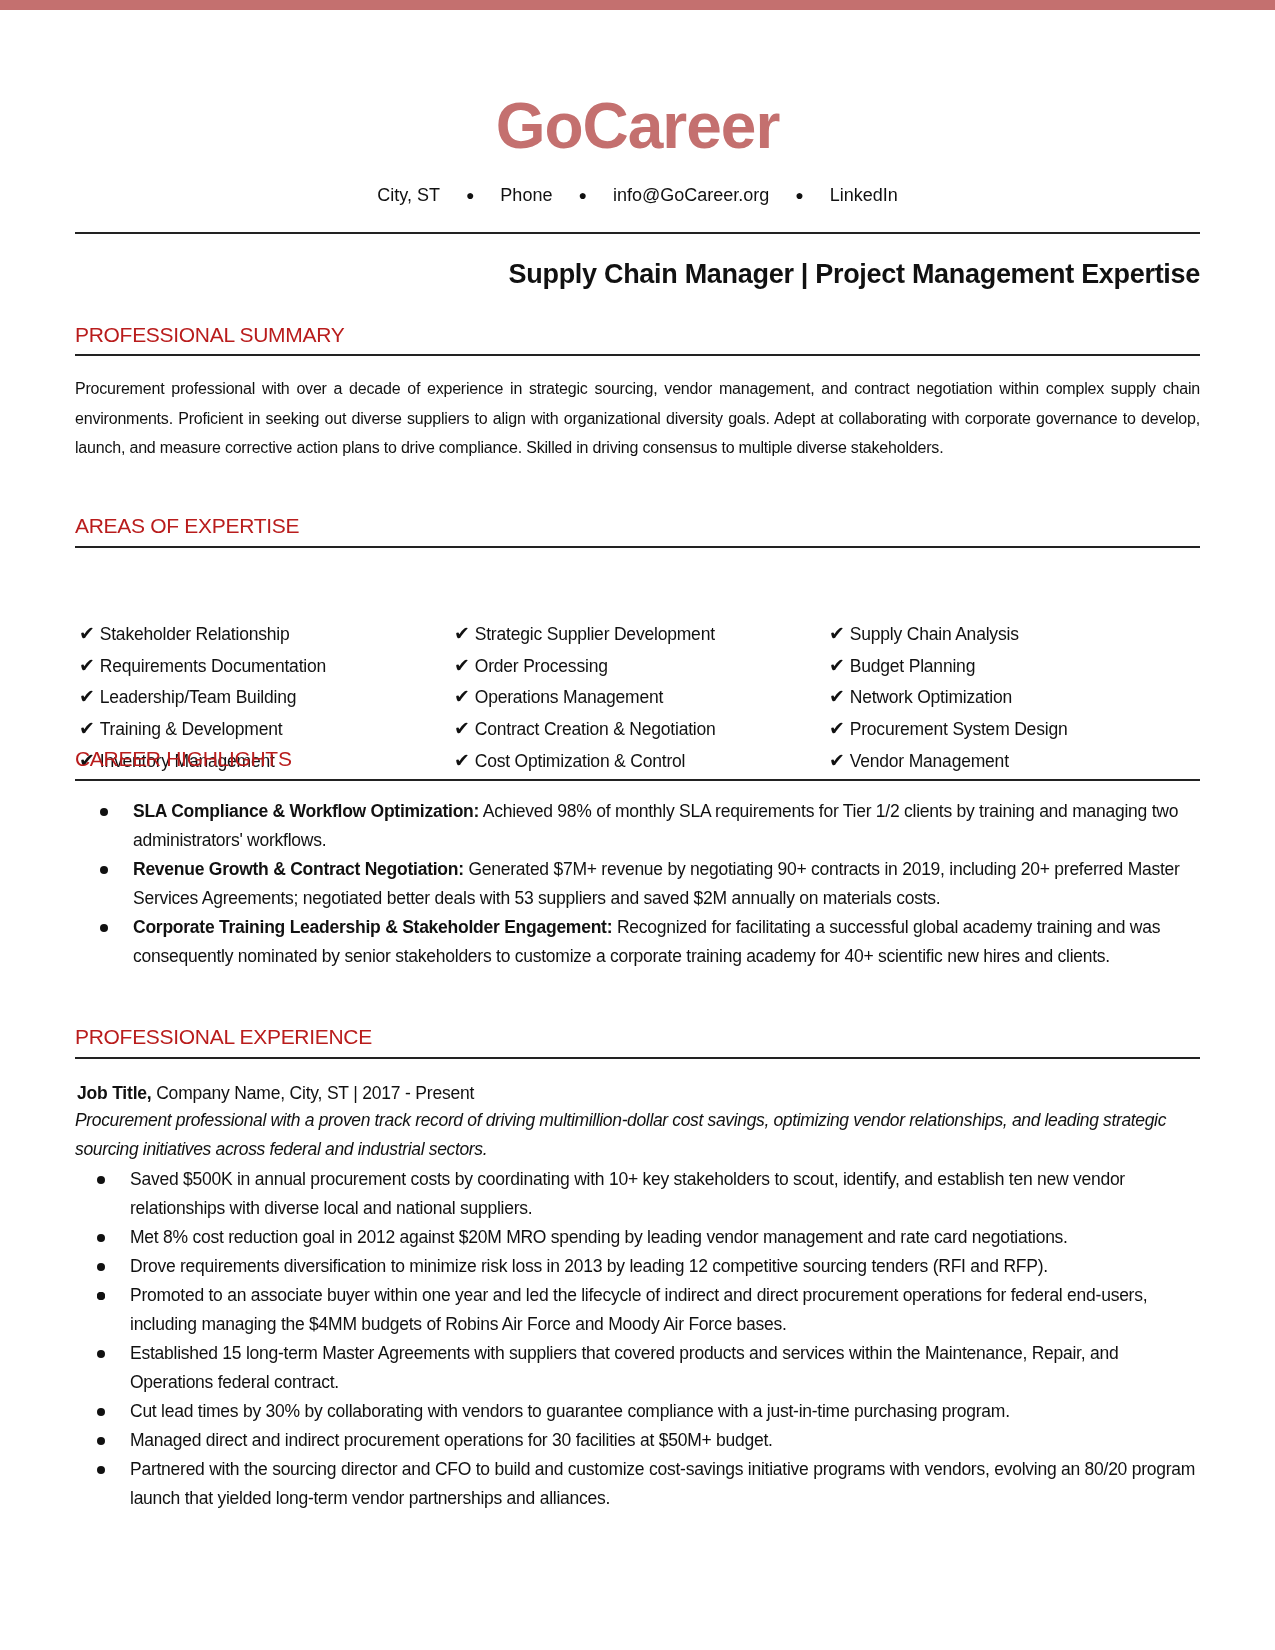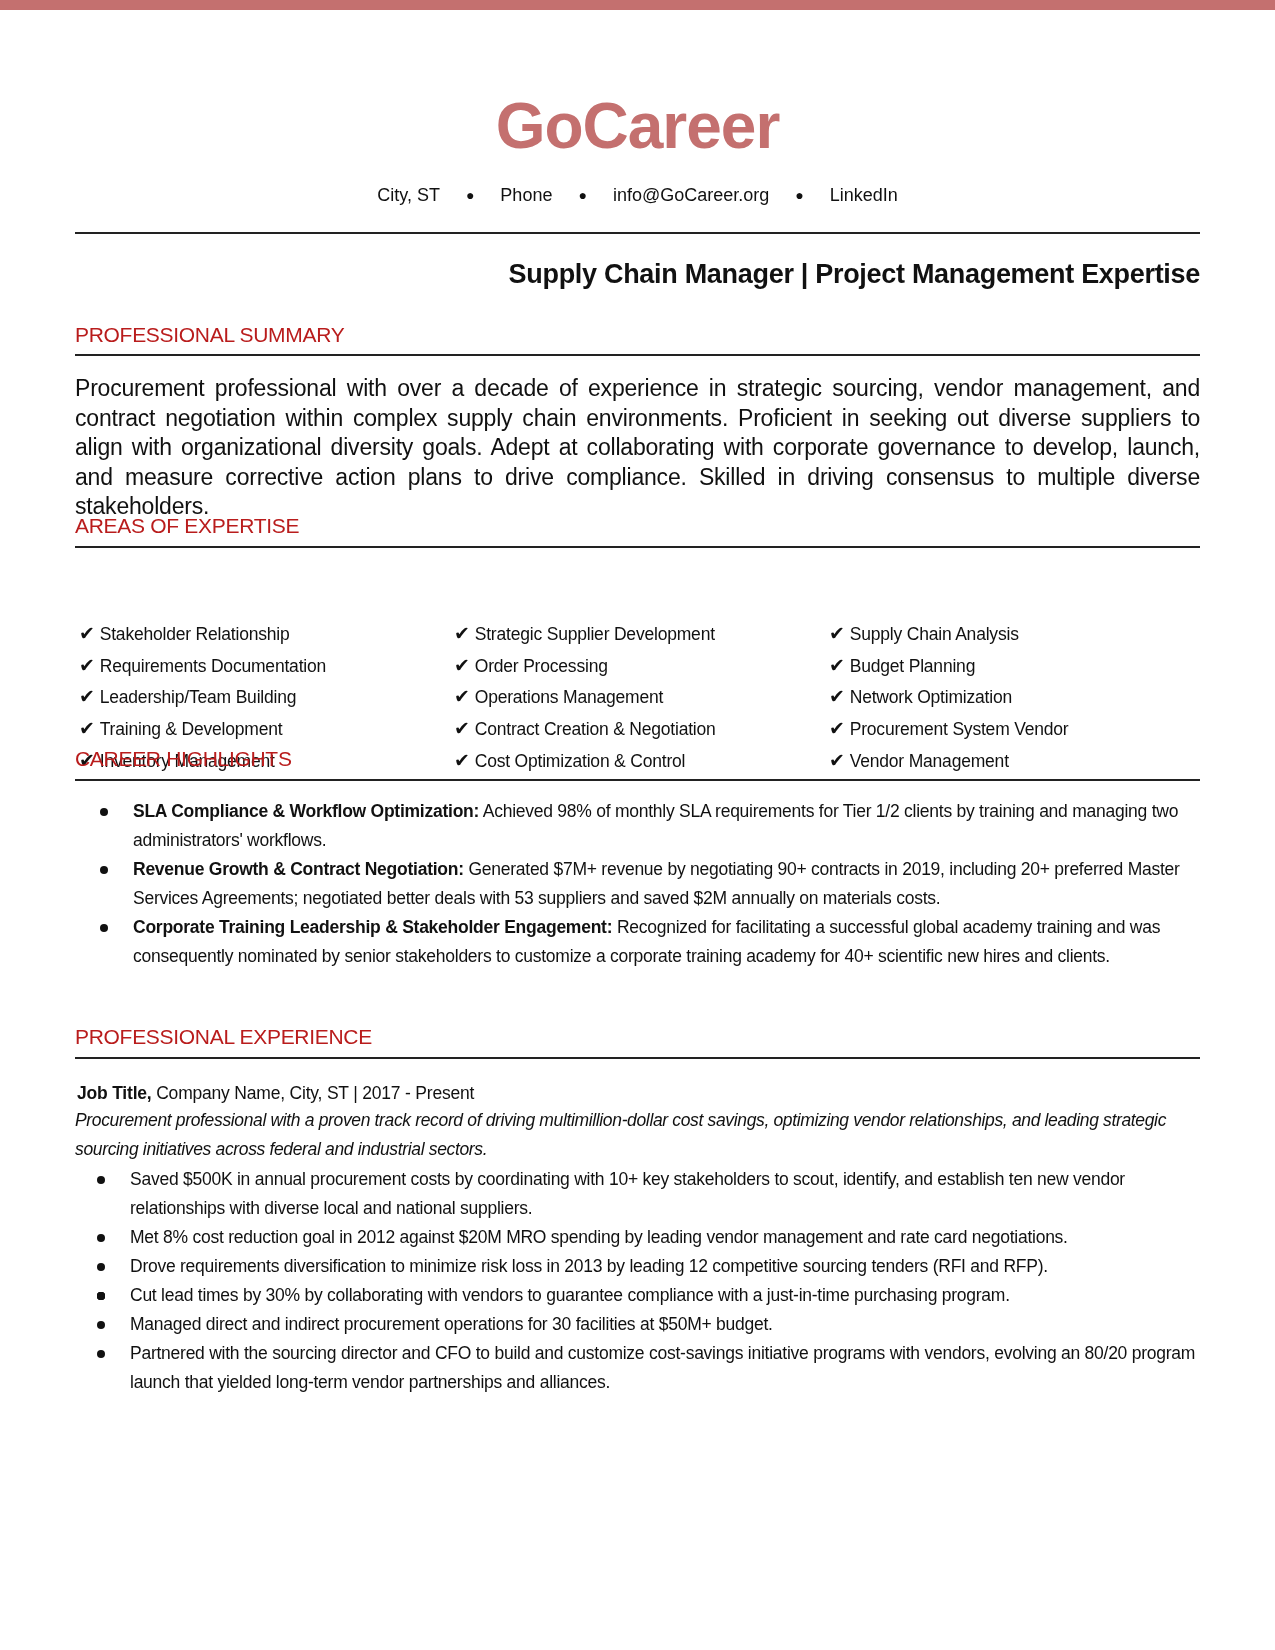--- a/index.html
+++ b/index.html
@@ -21,21 +21,21 @@
   .contact span.sep { display: inline-block; margin: 0 26px; font-size: 14px; vertical-align: 1px; }
   .rule { position: absolute; left: 0; width: 1125px; height: 2px; background: #222; }
   .headline {
     position: absolute; top: 256px; left: 0; width: 1125px; text-align: right;
     font-size: 27px; font-weight: bold; line-height: 36px; letter-spacing: -0.3px;
   }
   .sec-title {
     position: absolute; left: 0; font-size: 21px; color: #b91c1c; line-height: 28px; letter-spacing: -0.3px;
   }
   .summary {
-    position: absolute; top: 374px; left: 0; width: 1125px; font-size: 23px; line-height: 29.5px;
+    position: absolute; top: 374px; left: 0; width: 1125px; font-size: 16px; line-height: 29.5px;
     text-align: justify; letter-spacing: -0.2px;
   }
   .expertise { position: absolute; top: 567px; left: 4px; width: 1121px; }
   .exp-col { position: absolute; top: 8px; margin-top: 43px; }
   .exp-item { height: 31.7px; font-size: 17.5px; line-height: 31.7px; white-space: nowrap; letter-spacing: -0.2px; }
   .check { font-weight: bold; margin-right: 5px; font-size: 19px; }
   .bullets { position: absolute; left: 0; width: 1125px; margin: 0; padding: 0; list-style: none; }
   .bullets li { position: relative; font-size: 17.5px; line-height: 29px; letter-spacing: -0.25px; }
   .bullets li .dot { position: absolute; top: 11px; width: 8px; height: 8px; border-radius: 50%; background: #111; }
   .job-line { position: absolute; top: 1080px; left: 2px; font-size: 17.5px; line-height: 26px; letter-spacing: -0.2px; }
@@ -77,21 +77,21 @@
       <div class="exp-item"><span class="check">✔</span><span>Strategic Supplier Development</span></div>
       <div class="exp-item"><span class="check">✔</span><span>Order Processing</span></div>
       <div class="exp-item"><span class="check">✔</span><span>Operations Management</span></div>
       <div class="exp-item"><span class="check">✔</span><span>Contract Creation &amp; Negotiation</span></div>
       <div class="exp-item"><span class="check">✔</span><span>Cost Optimization &amp; Control</span></div>
     </div>
     <div class="exp-col" style="left:750px;">
       <div class="exp-item"><span class="check">✔</span><span>Supply Chain Analysis</span></div>
       <div class="exp-item"><span class="check">✔</span><span>Budget Planning</span></div>
       <div class="exp-item"><span class="check">✔</span><span>Network Optimization</span></div>
-      <div class="exp-item"><span class="check">✔</span><span>Procurement System Vendor</span></div>
+      <div class="exp-item"><span class="check">✔</span><span>Procurement System Design</span></div>
       <div class="exp-item"><span class="check">✔</span><span>Vendor Management</span></div>
     </div>
   </div>
 
   <div class="sec-title" style="top:745px;">CAREER HIGHLIGHTS</div>
   <div class="rule" style="top:779px;"></div>
   <ul class="bullets" style="top:797px;">
     <li style="padding-left:58px;"><span class="dot" style="left:25px;"></span><b>SLA Compliance &amp; Workflow Optimization:</b><span> Achieved 98% of monthly SLA requirements for Tier 1/2 clients by training and managing two administrators' workflows.</span></li>
     <li style="padding-left:58px;"><span class="dot" style="left:25px;"></span><b>Revenue Growth &amp; Contract Negotiation:</b><span> Generated $7M+ revenue by negotiating 90+ contracts in 2019, including 20+ preferred Master Services Agreements; negotiated better deals with 53 suppliers and saved $2M annually on materials costs.</span></li>
     <li style="padding-left:58px;"><span class="dot" style="left:25px;"></span><b>Corporate Training Leadership &amp; Stakeholder Engagement:</b><span> Recognized for facilitating a successful global academy training and was consequently nominated by senior stakeholders to customize a corporate training academy for 40+ scientific new hires and clients.</span></li>
@@ -99,20 +99,20 @@
 
   <div class="sec-title" style="top:1023px;">PROFESSIONAL EXPERIENCE</div>
   <div class="rule" style="top:1057px;"></div>
   <div class="job-line"><b>Job Title,</b><span> Company Name, City, ST | 2017 - Present</span></div>
   <div class="job-desc">Procurement professional with a proven track record of driving multimillion-dollar cost savings, optimizing vendor relationships, and leading strategic sourcing initiatives across federal and industrial sectors.</div>
   <ul class="bullets" style="top:1165px;">
     <li style="padding-left:55px;"><span class="dot" style="left:22px;"></span><span>Saved $500K in annual procurement costs by coordinating with 10+ key stakeholders to scout, identify, and establish ten new vendor relationships with diverse local and national suppliers.</span></li>
     <li style="padding-left:55px;"><span class="dot" style="left:22px;"></span><span>Met 8% cost reduction goal in 2012 against $20M MRO spending by leading vendor management and rate card negotiations.</span></li>
     <li style="padding-left:55px;"><span class="dot" style="left:22px;"></span><span>Drove requirements diversification to minimize risk loss in 2013 by leading 12 competitive sourcing tenders (RFI and RFP).</span></li>
     <li style="padding-left:55px;"><span class="dot" style="left:22px;"></span></li>
-    <li style="padding-left:55px;"><span class="dot" style="left:22px;"></span></li>
-    <li style="padding-left:55px;"><span class="dot" style="left:22px;"></span></li>
+    <li style="padding-left:55px;"><span class="dot" style="left:22px;"></span><span>Promoted to an associate buyer within one year and led the lifecycle of indirect and direct procurement operations for federal end-users, including managing the $4MM budgets of Robins Air Force and Moody Air Force bases.</span></li>
+    <li style="padding-left:55px;"><span class="dot" style="left:22px;"></span><span>Established 15 long-term Master Agreements with suppliers that covered products and services within the Maintenance, Repair, and Operations federal contract.</span></li>
     <li style="padding-left:55px;"><span class="dot" style="left:22px;"></span><span>Cut lead times by 30% by collaborating with vendors to guarantee compliance with a just-in-time purchasing program.</span></li>
     <li style="padding-left:55px;"><span class="dot" style="left:22px;"></span><span>Managed direct and indirect procurement operations for 30 facilities at $50M+ budget.</span></li>
     <li style="padding-left:55px;"><span class="dot" style="left:22px;"></span><span>Partnered with the sourcing director and CFO to build and customize cost-savings initiative programs with vendors, evolving an 80/20 program launch that yielded long-term vendor partnerships and alliances.</span></li>
   </ul>
 
 </div>
 
 </body></html>

